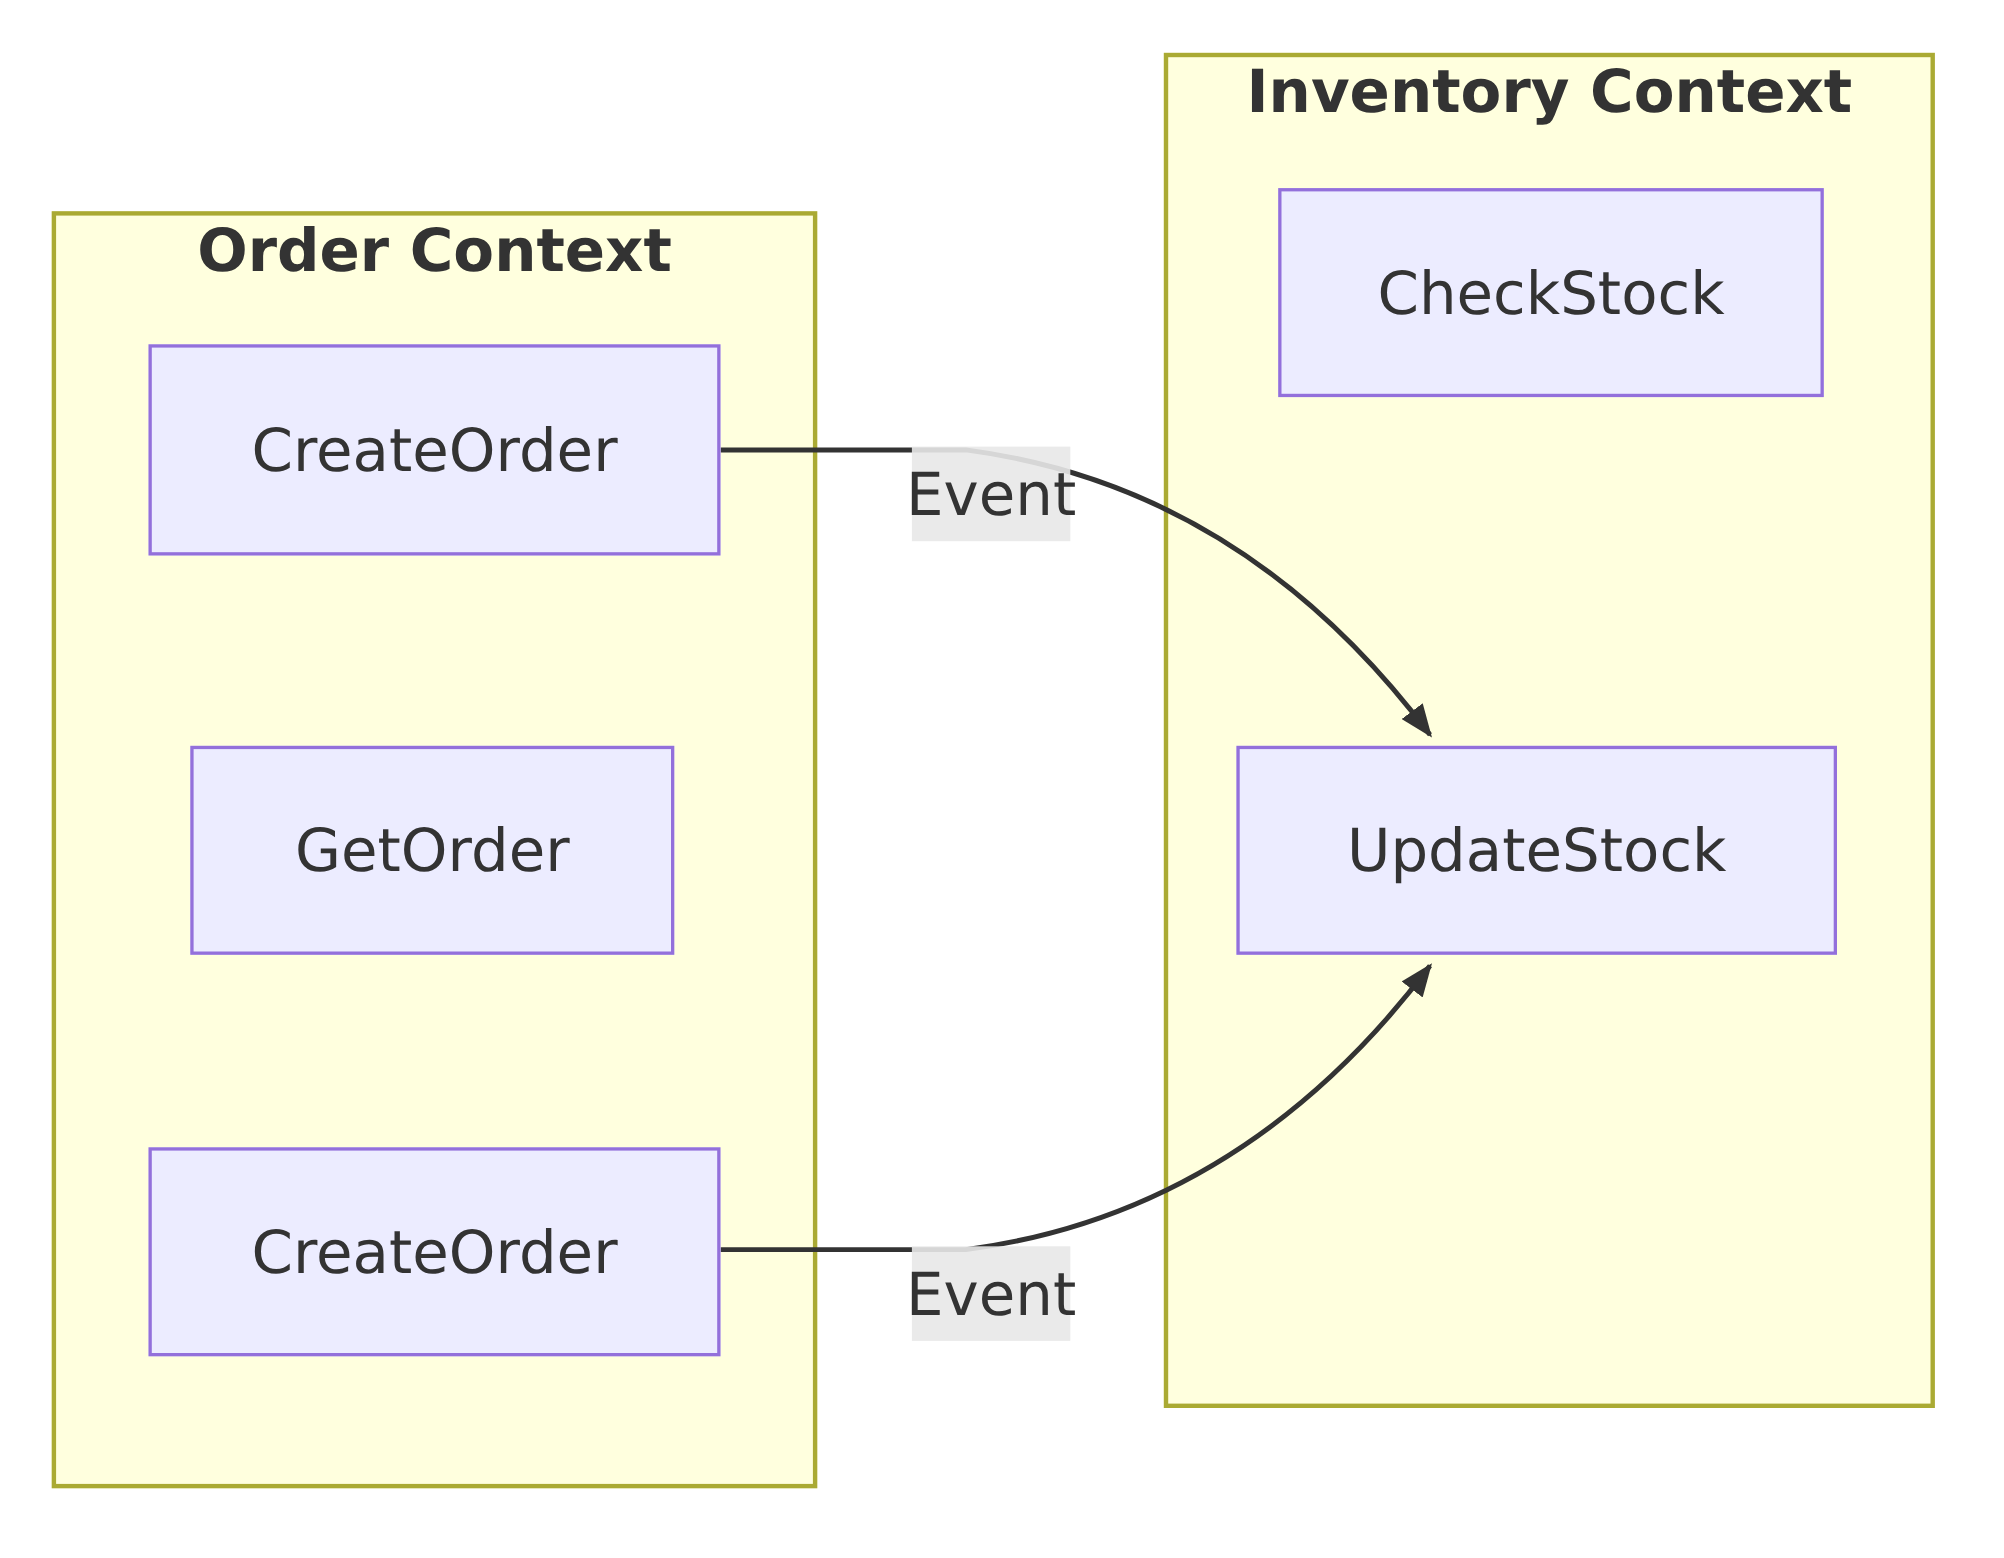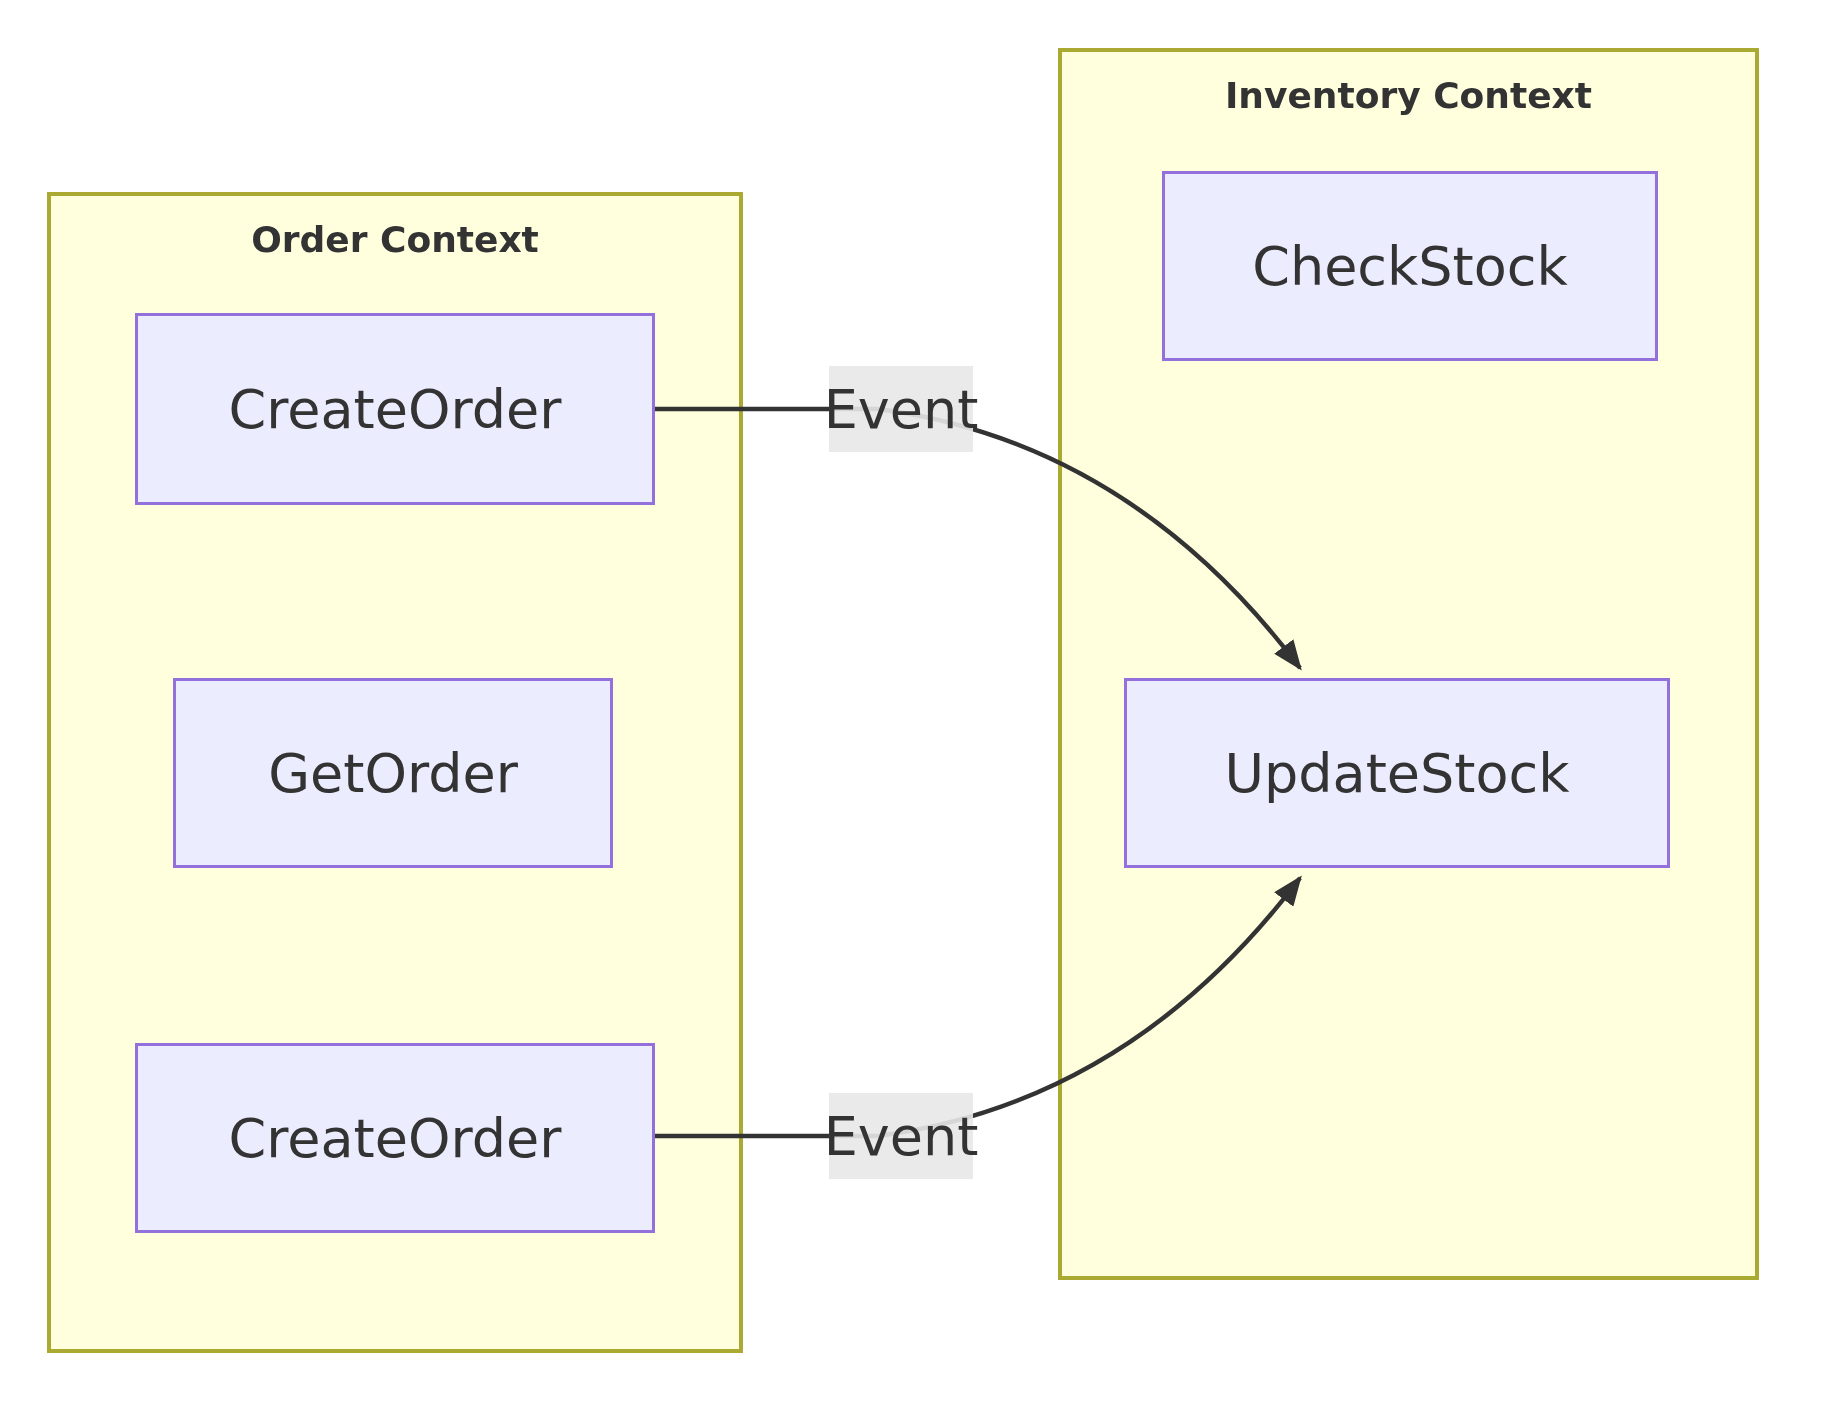--- a/index.html
+++ b/index.html
@@ -23,22 +23,21 @@
     overflow: hidden;
   }
   .cluster {
     position: absolute;
     background: var(--cluster-fill);
     border: 4px solid var(--cluster-border);
   }
   .cluster-title {
     width: 100%;
     text-align: center;
-    padding-top: 12px;
-    font-size: 36px;
+    font-size: 54px;
     line-height: 64px;
     font-weight: 600;
     color: var(--text-color);
   }
   .node {
     position: absolute;
     background: var(--node-fill);
     border: 3px solid var(--node-border);
     display: flex;
     align-items: center;
@@ -67,20 +66,21 @@
   .edge-label {
     position: absolute;
     width: 144px;
     height: 86px;
     display: flex;
     align-items: center;
     justify-content: center;
     background: rgba(232, 232, 232, 0.9);
     font-size: 54px;
     color: var(--text-color);
+    margin-top: 40px;
   }
   #edge-label-1 { left: 829px; top: 366px; }
   #edge-label-2 { left: 829px; top: 1093px; }
 </style>
 </head>
 <body>
 
 <div class="canvas">
 
   <div class="cluster" id="cluster-order">

